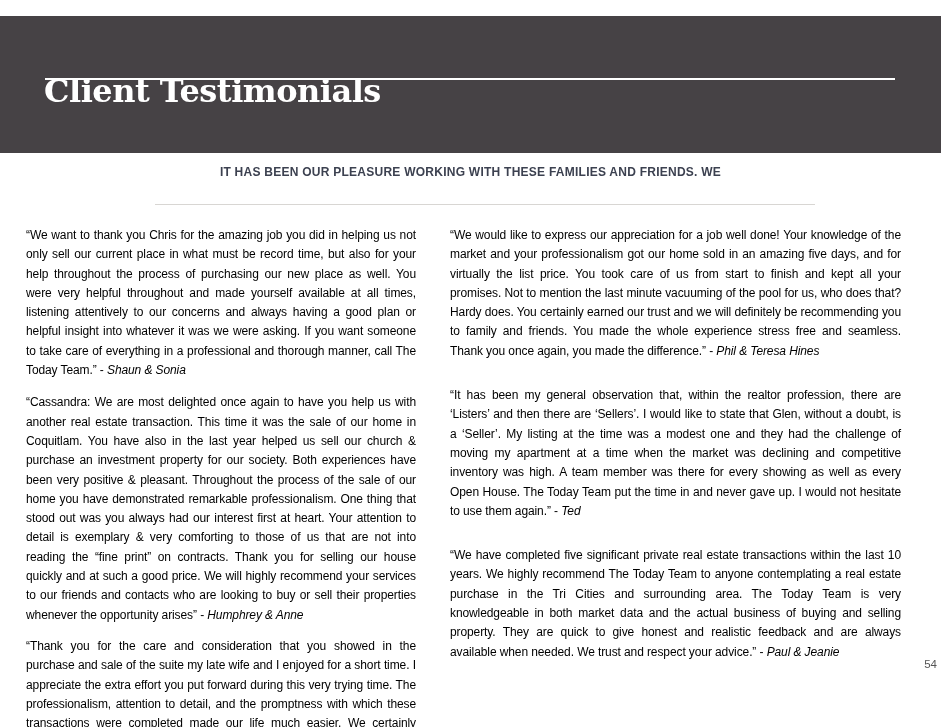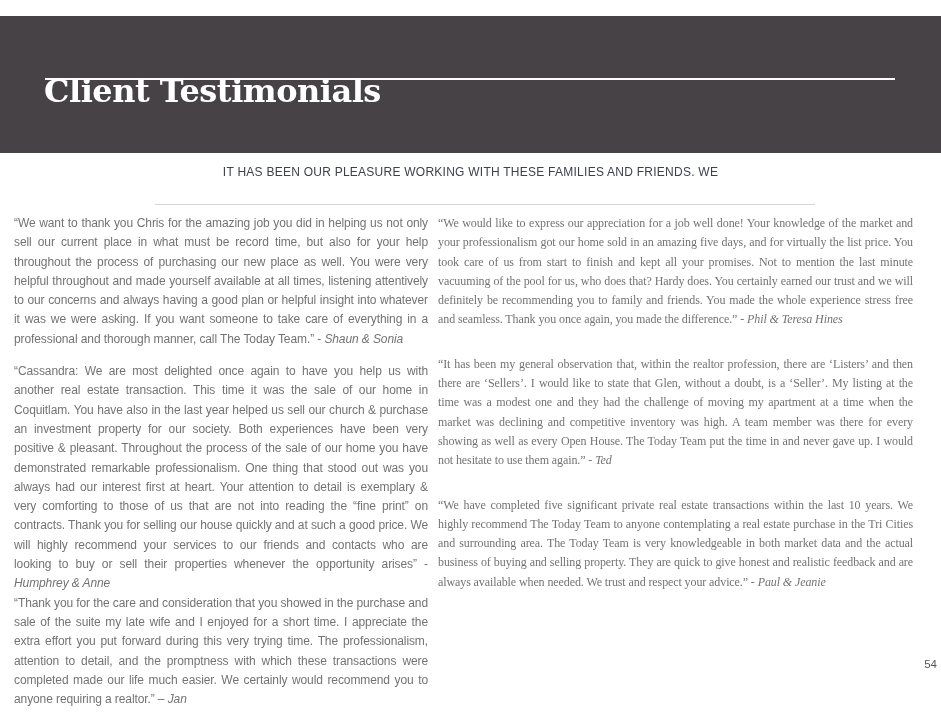--- a/index.html
+++ b/index.html
@@ -36,52 +36,52 @@
     letter-spacing:-0.5px;
     color:#ffffff;
     margin:0;
     white-space:nowrap;
   }
   .intro-headline {
     position:absolute;
     left:0; top:163px;
     width:941px;
     text-align:center;
-    font-weight:normal;
+    font-weight:bold;
     font-size:12px;
     line-height:19px;
     letter-spacing:0.25px;
     color:#3c4150;
   }
   .intro-divider {
     position:absolute;
     left:155px; top:204px;
     width:660px; height:0;
     border-top:1px solid #d8d6d3;
   }
   .testimonial-columns {
     position:absolute;
     left:14px; top:214px;
     width:899px;
     display:flex;
   }
   .col-left  { width:414px; margin-right:10px; }
   .col-right { width:475px; }
   .testimonial {
-    margin:0;
+    margin:12px;
     font-size:12px;
     line-height:19.3px;
     letter-spacing:-0.1px;
     text-align:justify;
-    color:#737373;
+    color:#000000;
   }
   .testimonial em { font-style:italic; }
   .col-left  .testimonial:nth-child(1) { margin-bottom:13px; }
   .col-left  .testimonial:nth-child(2) { margin-bottom:0; }
-  .col-right .testimonial { margin-bottom:25px;font-family:Liberation Serif, serif; }
+  .col-right .testimonial { margin-bottom:25px; }
   .col-right .testimonial:last-child { margin-bottom:0; }
   .page-number {
     position:absolute;
     right:48px; top:658px;
     font-size:11.5px;
     color:#565656;
   }
 </style>
 </head>
 <body>

